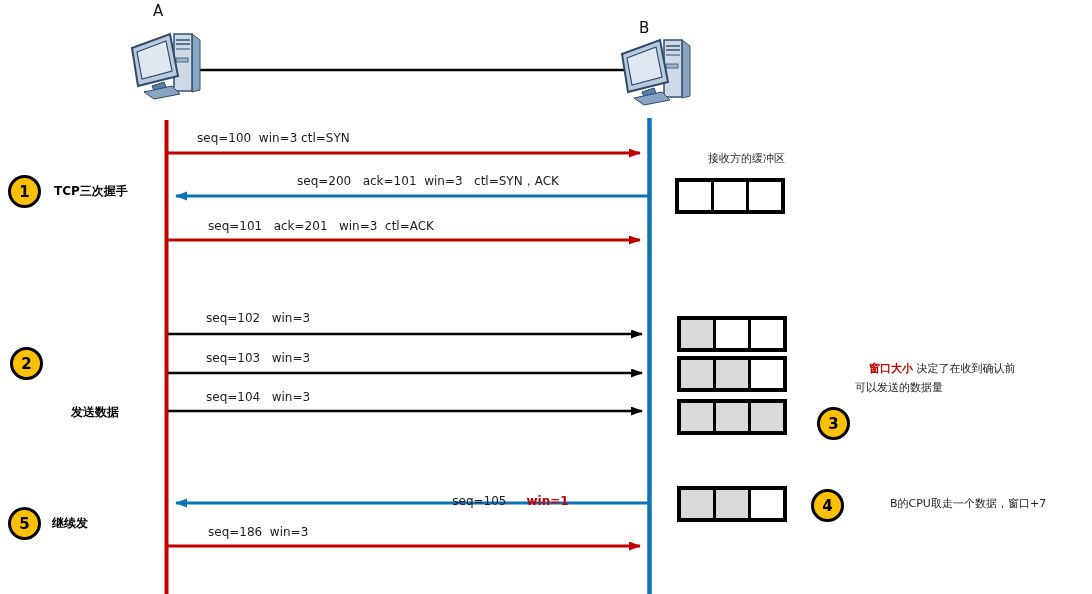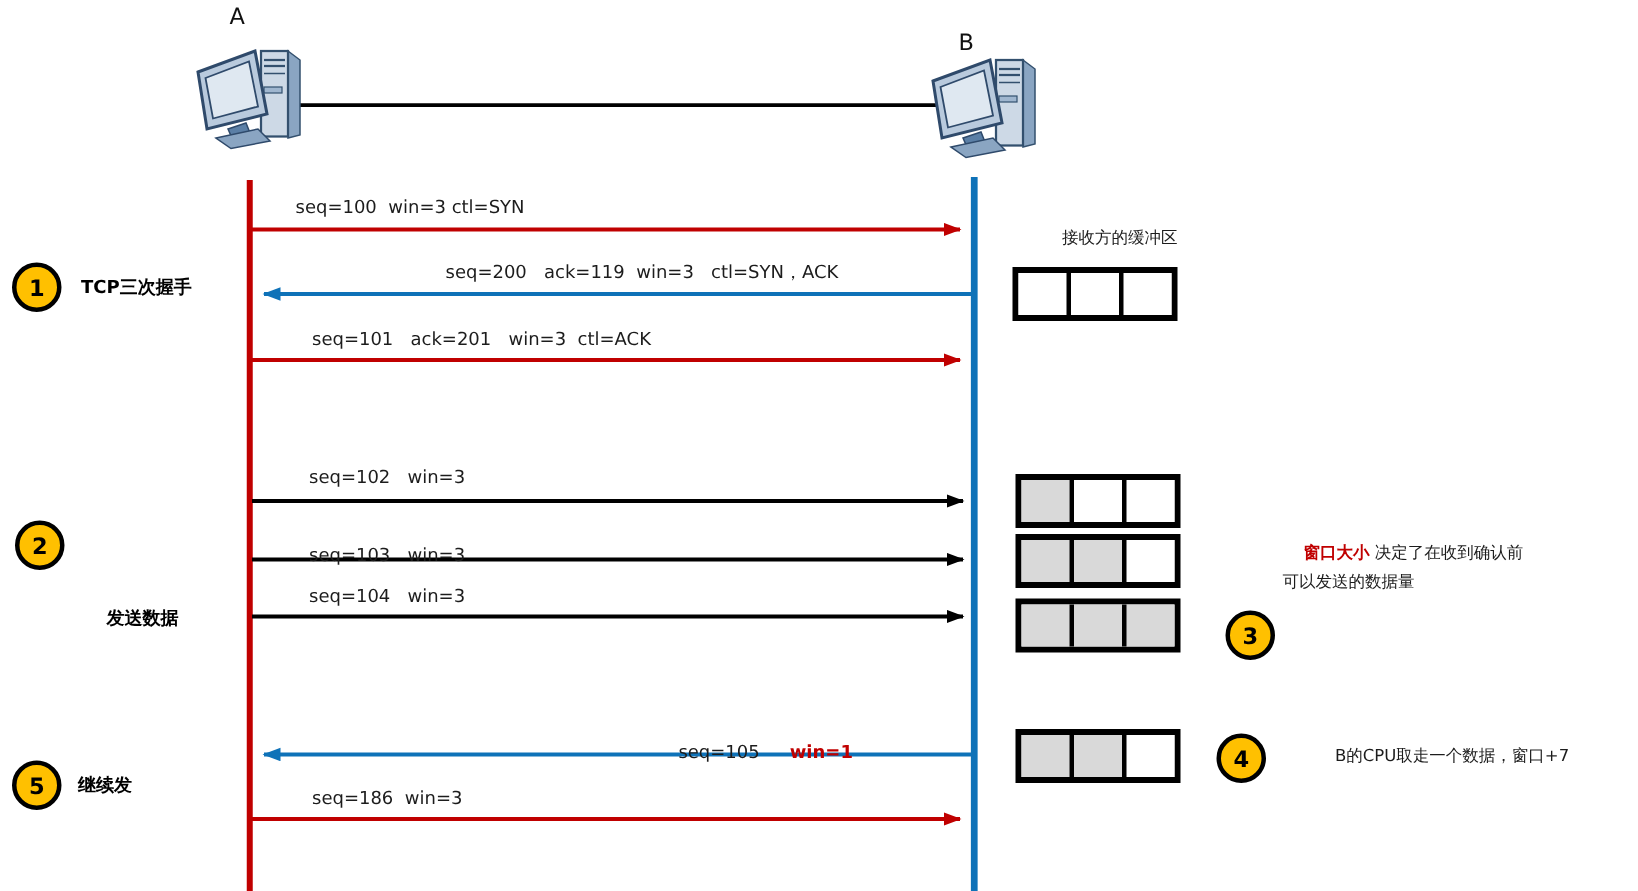--- a/index.html
+++ b/index.html
@@ -92,24 +92,24 @@
     <line class="stroke-black" x1="168" y1="411" x2="642" y2="411" stroke-width="2.6" marker-end="url(#arr-black)"></line>
 
     <line class="stroke-blue" x1="648" y1="503" x2="176" y2="503" stroke-width="2.8" marker-end="url(#arr-blue)"></line>
     <line class="stroke-red" x1="168" y1="546" x2="640" y2="546" stroke-width="2.8" marker-end="url(#arr-red)"></line>
   </svg>
 
   <div class="abs node-label" style="left:153px;top:2px;">A</div>
   <div class="abs node-label" style="left:639px;top:19px;">B</div>
 
   <div class="abs msg" style="left:197px;top:131px;">seq=100  win=3 ctl=SYN</div>
-  <div class="abs msg" style="left:297px;top:173px;">seq=200   ack=119  win=3   ctl=SYN，ACK</div>
+  <div class="abs msg" style="left:297px;top:173px;">seq=200   ack=101  win=3   ctl=SYN，ACK</div>
   <div class="abs msg" style="left:208px;top:219px;">seq=101   ack=201   win=3  ctl=ACK</div>
   <div class="abs msg" style="left:206px;top:311px;">seq=102   win=3</div>
-  <div class="abs msg" style="left:206px;top:351px;margin-top:12px;">seq=103   win=3</div>
+  <div class="abs msg" style="left:206px;top:351px;">seq=103   win=3</div>
   <div class="abs msg" style="left:206px;top:390px;">seq=104   win=3</div>
   <div class="abs msg" style="left:437px;top:480px;">
     <span>seq=105</span><span class="hl hl-gap">win=1</span>
   </div>
   <div class="abs msg" style="left:208px;top:525px;">seq=186  win=3</div>
 
   <div class="num-circle" style="left:8px;top:175px;">1</div>
   <div class="abs section-label" style="left:54px;top:183px;">TCP三次握手</div>
 
   <div class="num-circle" style="left:10px;top:347px;">2</div>

